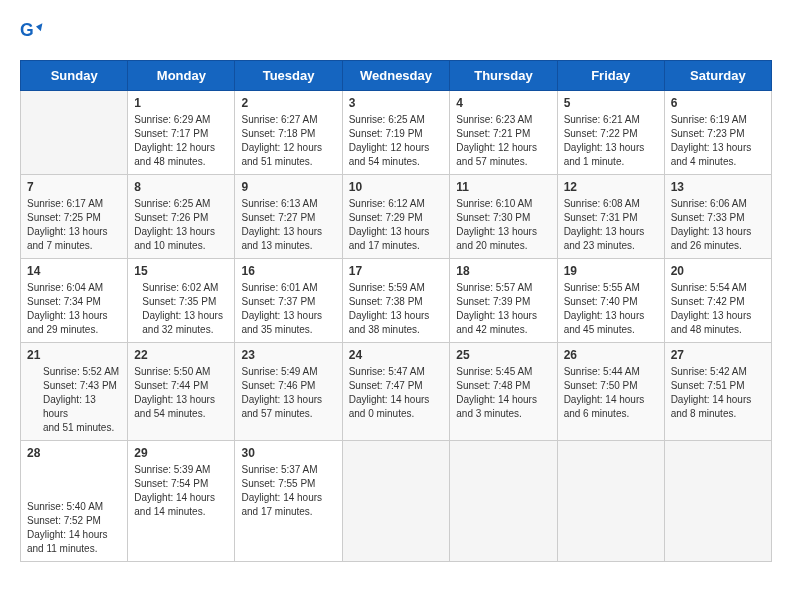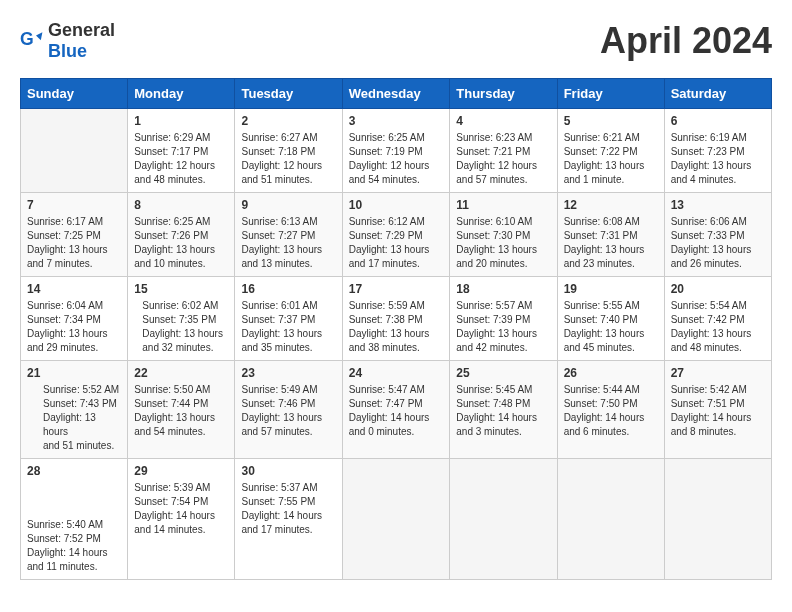--- a/index.html
+++ b/index.html
@@ -51,21 +51,21 @@
       width: 100%;
       border-collapse: collapse;
       border: 1px solid #ccc;
     }
     .calendar thead tr th {
       background-color: #1565c0;
       color: #fff;
       font-size: 13px;
       font-weight: bold;
       padding: 7px 6px;
-      text-align: left;
+      text-align: center;
       border: 1px solid #1050a0;
     }
     .calendar tbody tr td {
       vertical-align: top;
       padding: 5px 6px;
       border: 1px solid #ccc;
       font-size: 10.5px;
       color: #333;
       width: 108px;
       min-height: 80px;
@@ -91,27 +91,22 @@
   </style>
 </head>
 <body>
 
 <div class="header">
   <div class="logo">
     <svg class="logo-icon" viewBox="0 0 30 30" xmlns="http://www.w3.org/2000/svg">
       <text x="0" y="20" font-size="22" font-weight="bold" fill="#1565c0">G</text>
       <polygon points="20,8 28,4 26,14" fill="#1565c0"></polygon>
     </svg>
-    <div>
-      <span class="logo-text-general">General</span><br>
-      <span class="logo-text-blue">Blue</span>
-    </div>
   </div>
   <div class="title-block">
-    <div class="title-month">April 2024</div>
   </div>
 </div>
 
 <table class="calendar">
   <thead>
     <tr>
     <th>Sunday</th>
         <th>Monday</th>
         <th>Tuesday</th>
         <th>Wednesday</th>

